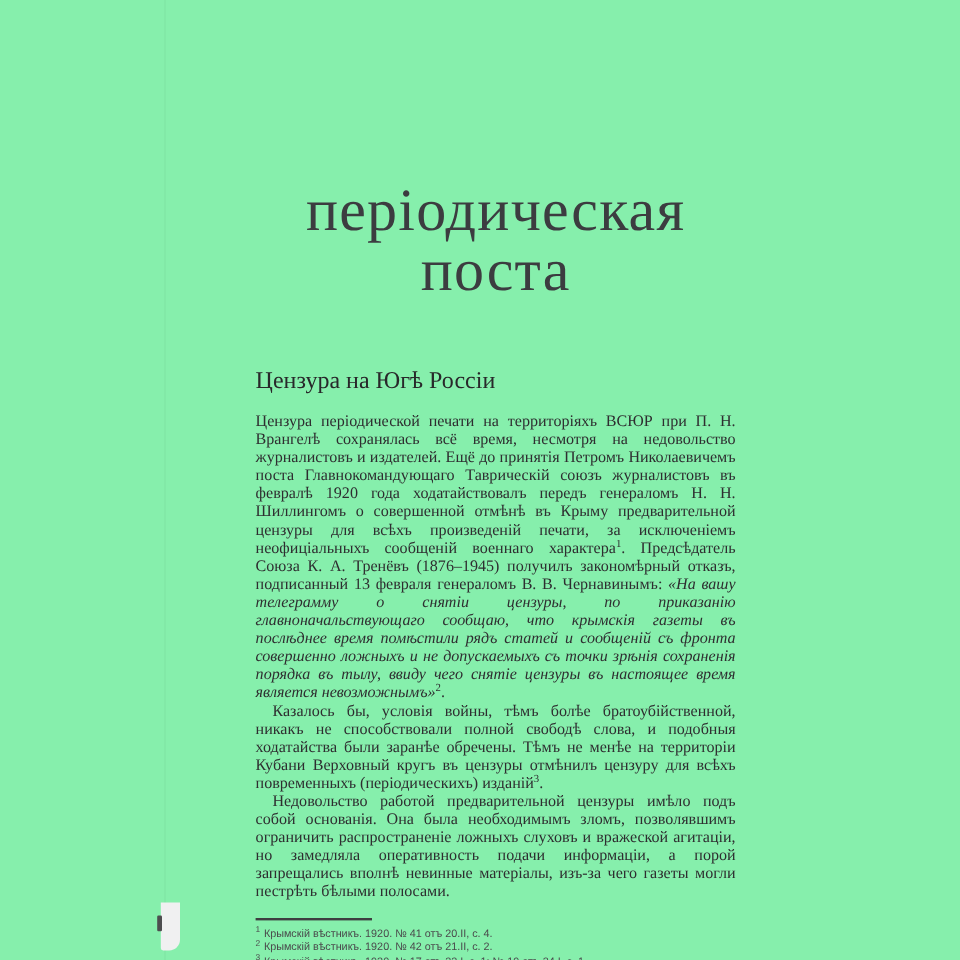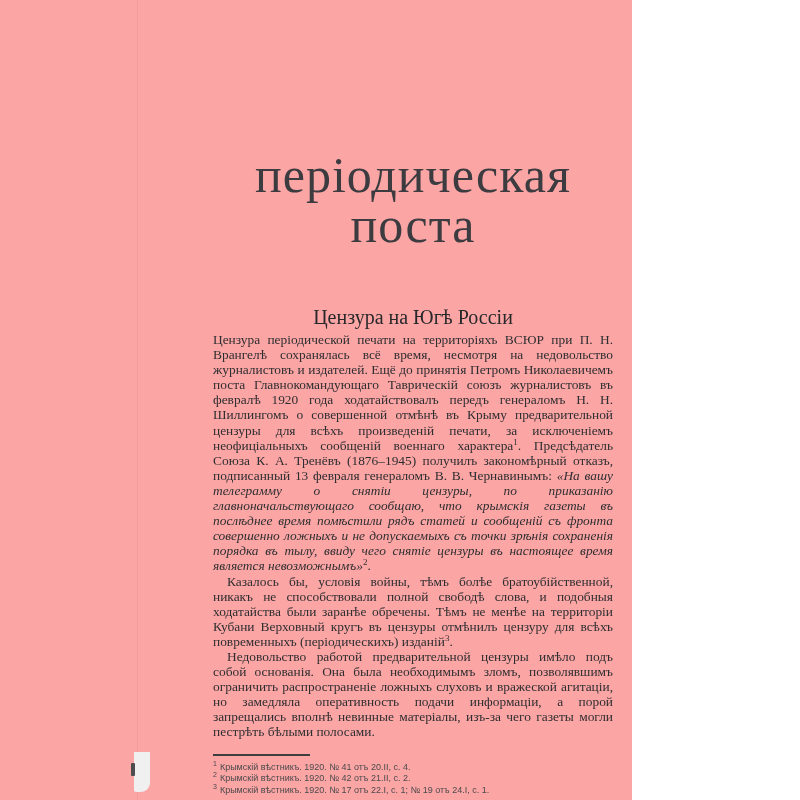--- a/index.html
+++ b/index.html
@@ -2,23 +2,23 @@
 <html><head>
 <meta charset="utf-8">
 <style>
   html, body {
     margin: 0;
     padding: 0;
     background: #ffffff;
   }
   .scan-page {
     position: relative;
-    width: 632px;
+    width: 800px;
     height: 800px;
-    background: #fca5a5;
+    background: #86efac;
     overflow: hidden;
     font-family: "Liberation Serif", serif;
   }
   .page-edge-line {
     position: absolute;
     left: 137px;
     top: 0;
     width: 1px;
     height: 800px;
     background: rgba(0,0,0,0.045);
@@ -55,24 +55,23 @@
     font-weight: 400;
     letter-spacing: 1px;
     color: #3c3c40;
   }
   .section-heading {
     margin-top: 56px;
     font-size: 20px;
     line-height: 22px;
     font-weight: 400;
     color: #28282a;
-    text-align: center;
   }
   .article-body {
-    margin-top: 4px;
+    margin-top: 15px;
     font-size: 13.4px;
     line-height: 15.1px;
     text-align: justify;
     color: #2e2e30;
   }
   .article-body p {
     margin: 0;
   }
   .article-body p.indent {
     text-indent: 14px;

